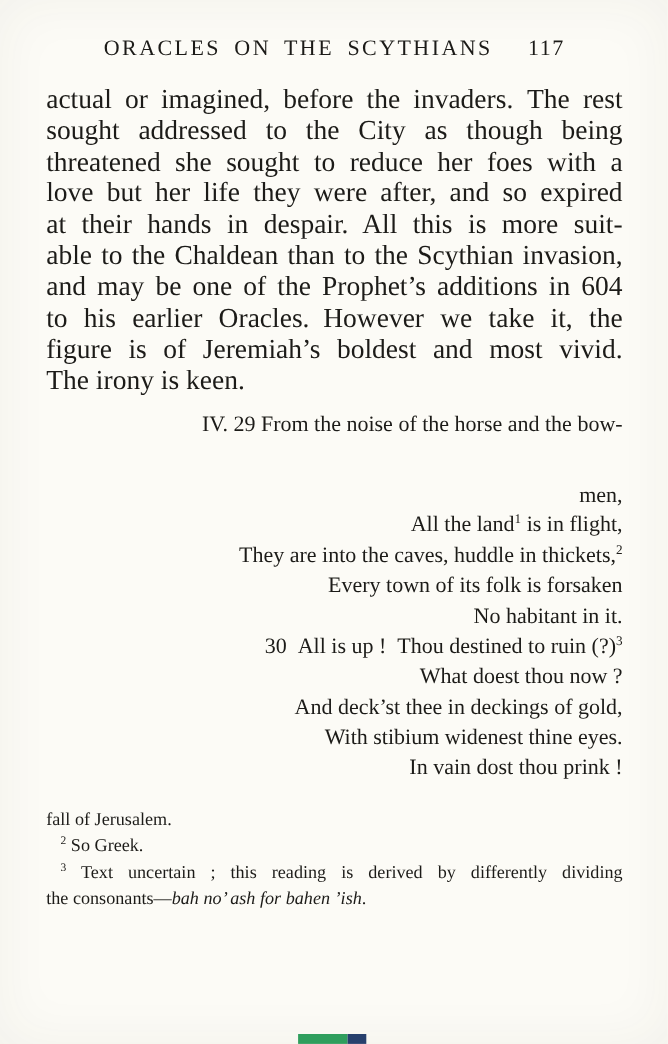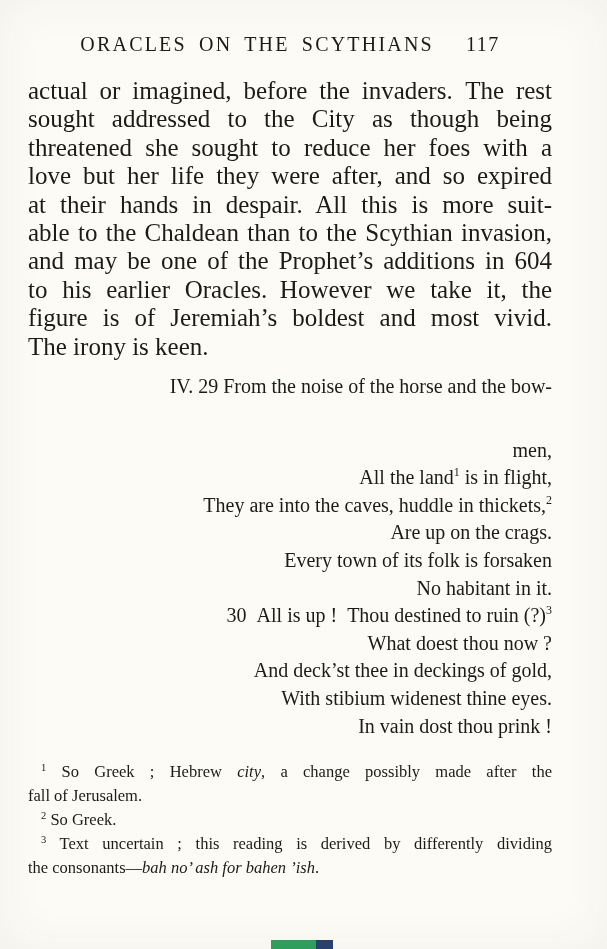--- a/index.html
+++ b/index.html
@@ -9,21 +9,21 @@
     width: 607px;
     height: 949px;
     background: #fcfbf6;
     color: #1c1b18;
     font-family: "Liberation Serif", "DejaVu Serif", serif;
     overflow: hidden;
     box-shadow: inset 0 0 50px rgba(60,50,30,0.05);
   }
   .content {
     position: absolute;
-    left: 28px;
+    left: 42px;
     top: 0;
     width: 524px;
   }
   .running-head {
     padding-top: 33px;
     display: flex;
     justify-content: center;
     align-items: baseline;
     font-size: 20px;
   }
@@ -100,32 +100,30 @@
       <div class="pline">to his earlier Oracles. However we take it, the</div>
       <div class="pline">figure is of Jeremiah’s boldest and most vivid.</div>
       <div class="pline last">The irony is keen.</div>
     </div>
 
     <div class="verse">
       <div class="vline">IV. 29 From the noise of the horse and the bow-</div>
       <div class="vline ind-deep">men,</div>
       <div class="vline ind-b"><span>All the land</span><sup class="ref">1</sup><span> is in flight,</span></div>
       <div class="vline ind-a"><span>They are into the caves, huddle in thickets,</span><sup class="ref">2</sup></div>
-      <div class="vline ind-b">Are up on the crags.</div>
       <div class="vline ind-a">Every town of its folk is forsaken</div>
       <div class="vline ind-b">No habitant in it.</div>
       <div class="vline"><span>30 All is up ! Thou destined to ruin (?)</span><sup class="ref">3</sup></div>
       <div class="vline ind-b">What doest thou now ?</div>
       <div class="vline ind-b">And deck’st thee in deckings of gold,</div>
       <div class="vline ind-a">With stibium widenest thine eyes.</div>
       <div class="vline ind-b">In vain dost thou prink !</div>
     </div>
 
     <div class="footnotes">
-      <div class="fline findent jlast"><sup class="ref">1</sup><span> So Greek ; Hebrew </span><i>city</i><span>, a change possibly made after the</span></div>
       <div class="fline">fall of Jerusalem.</div>
       <div class="fline findent"><sup class="ref">2</sup><span> So Greek.</span></div>
       <div class="fline findent jlast"><sup class="ref">3</sup><span> Text uncertain ; this reading is derived by differently dividing</span></div>
       <div class="fline"><span>the consonants—</span><i>bah no’ ash for bahen ’ish</i><span>.</span></div>
     </div>
 
   </div>
 
   <div class="scan-artifact">
     <div class="art-left" style="background:#2f9e5d"></div>

